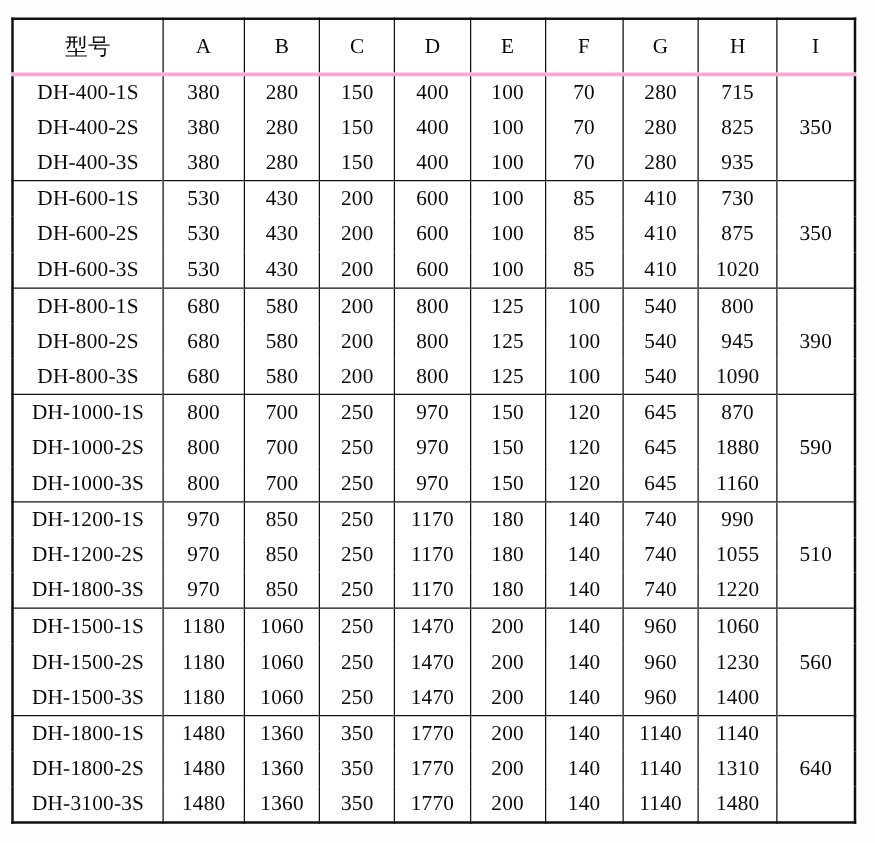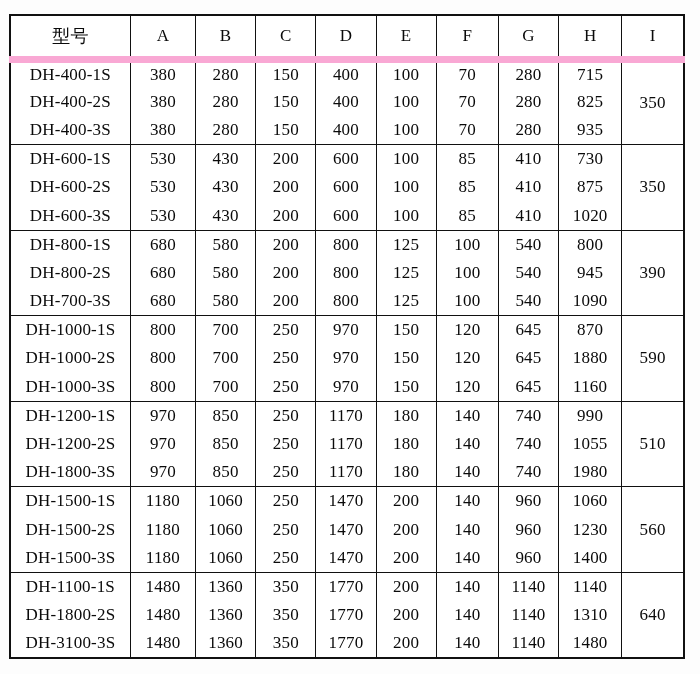--- a/index.html
+++ b/index.html
@@ -38,21 +38,21 @@
     font-size: 17px;
     font-weight: normal;
     letter-spacing: 0.2px;
     white-space: nowrap;
     overflow: hidden;
   }
   table.spec thead tr {
     height: 44px;
   }
   table.spec thead th {
-    border-bottom: 7px solid #f9a8d4;
+    border-bottom: 3px solid #f9a8d4;
     font-size: 17px;
   }
   table.spec thead th.model-h {
     font-size: 18px;
   }
   table.spec tbody tr {
     height: 28.4px;
     margin-left: 10px;
   }
   
@@ -187,21 +187,21 @@
           <td>680</td>
           <td>580</td>
           <td>200</td>
           <td>800</td>
           <td>125</td>
           <td>100</td>
           <td>540</td>
           <td>945</td>
         </tr>
         <tr>
-          <td>DH-700-3S</td>
+          <td>DH-800-3S</td>
           <td>680</td>
           <td>580</td>
           <td>200</td>
           <td>800</td>
           <td>125</td>
           <td>100</td>
           <td>540</td>
           <td>1090</td>
         </tr>
         <tr class="group-start">
@@ -263,21 +263,21 @@
         </tr>
         <tr>
           <td>DH-1800-3S</td>
           <td>970</td>
           <td>850</td>
           <td>250</td>
           <td>1170</td>
           <td>180</td>
           <td>140</td>
           <td>740</td>
-          <td>1980</td>
+          <td>1220</td>
         </tr>
         <tr class="group-start">
           <td>DH-1500-1S</td>
           <td>1180</td>
           <td>1060</td>
           <td>250</td>
           <td>1470</td>
           <td>200</td>
           <td>140</td>
           <td>960</td>
@@ -300,21 +300,21 @@
           <td>1180</td>
           <td>1060</td>
           <td>250</td>
           <td>1470</td>
           <td>200</td>
           <td>140</td>
           <td>960</td>
           <td>1400</td>
         </tr>
         <tr class="group-start">
-          <td>DH-1100-1S</td>
+          <td>DH-1800-1S</td>
           <td>1480</td>
           <td>1360</td>
           <td>350</td>
           <td>1770</td>
           <td>200</td>
           <td>140</td>
           <td>1140</td>
           <td>1140</td>
           <td rowspan="3">640</td>
         </tr>

